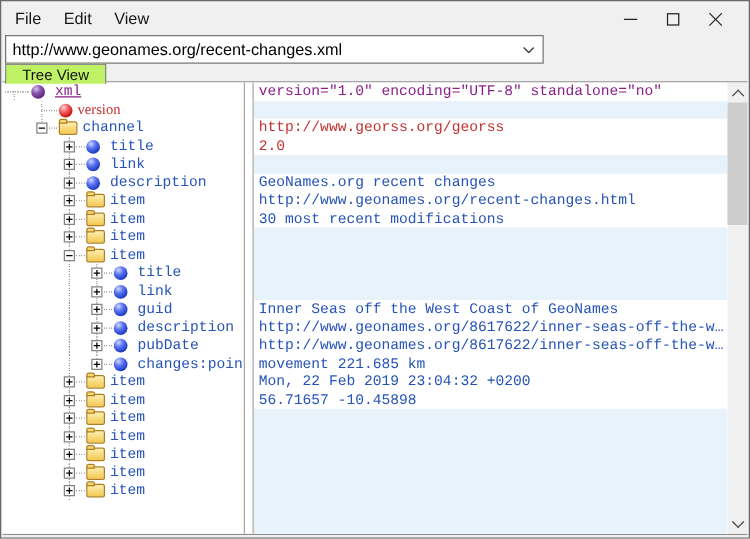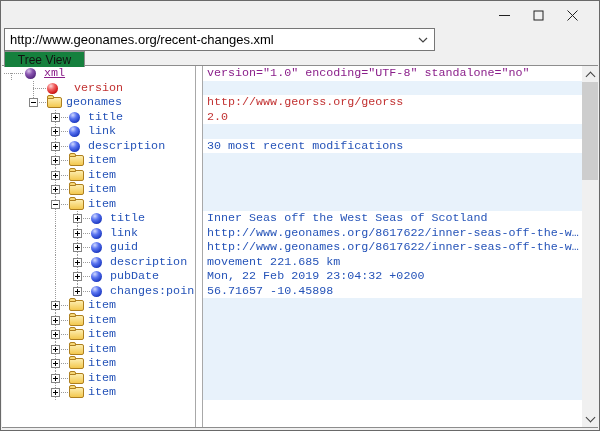--- a/index.html
+++ b/index.html
@@ -10,21 +10,21 @@
   .menu-item{padding:4px 9px;font-size:13px;color:#151515;cursor:default}
   .win-controls{position:absolute;top:5px;right:10px;display:flex;align-items:center;gap:0}
   .win-btn{width:34px;height:18px;display:flex;align-items:center;justify-content:center}
   
   .urlbar{position:absolute;left:3px;top:27px;width:431px;height:23px;box-sizing:border-box;
     border:1px solid #767676;background:#fff;display:flex;align-items:center}
   .urlbar input{flex:1;border:none;outline:none;background:transparent;height:100%;
     font:13px "Liberation Sans",sans-serif;color:#000;padding:0 5px}
   .combo-btn{width:22px;height:100%;display:flex;align-items:center;justify-content:center}
   
-  .tab{position:absolute;left:3px;top:50px;height:15px;min-width:67px;z-index:2;background:#15803d;
+  .tab{position:absolute;left:3px;top:50px;height:15px;min-width:67px;z-index:2;background:#bef264;
     border:1px solid #8d8d8d;border-bottom:none;box-sizing:content-box;display:flex;align-items:center;
     justify-content:center;font-size:12px;color:#111;padding:0 6px}
   
   .content{position:absolute;left:1px;right:1px;top:64px;height:363px;box-sizing:border-box;
     border-top:1px solid #8d8d8d;border-bottom:1px solid #8d8d8d;display:flex;background:#fff}
   .tree-pane{width:193px;background:#fff;border-right:1px solid #a8a8a8;position:relative;overflow:hidden}
   .pane-gap{width:6px;background:#fff}
   .value-pane{flex:1;background:#fff;border-left:1px solid #a8a8a8;position:relative;overflow:hidden}
   .sbar{width:16px;background:#f0f0f0;position:relative;flex:0 0 16px}
   .sb-arrow{position:absolute;left:0;width:16px;height:16px;display:flex;align-items:center;justify-content:center}
@@ -54,20 +54,25 @@
   
   .vrow{height:14.5px;line-height:14.5px;font:11.7px "Liberation Mono","DejaVu Sans Mono",monospace;
     white-space:pre;overflow:hidden;padding-left:4px}
   .vrow.blank{background:#e8f2fb}
 </style>
 </head>
 <body>
 
 <div class="window">
 
+  <div class="menubar" id="menubar">
+      <div class="menu-item">File</div>
+      <div class="menu-item">Edit</div>
+      <div class="menu-item">View</div>
+    </div>
 
   <div class="win-controls">
     <div class="win-btn">
       <svg width="11" height="11" viewBox="0 0 11 11">
           <line x1="0" y1="5.5" x2="11" y2="5.5" stroke="#222" stroke-width="1"></line>
         </svg>
     </div>
     <div class="win-btn">
       <svg width="11" height="11" viewBox="0 0 11 11">
           <rect x="1" y="1" width="9" height="9" fill="none" stroke="#222" stroke-width="1"></rect>
@@ -99,31 +104,31 @@
         <div class="trow">
           <span class="vdot" style="left: 9px; top: 7px; height: 7px;"></span>
           <span class="hdot" style="left: 2px; width: 20px;"></span>
           <span class="sphere purple" style="left: 23px;"></span>
           <span class="tlabel c-purple u" style="left: 42px;">xml</span>
         </div>
         <div class="trow">
           <span class="vdot" style="left: 31px; top: 0px; height: 14.5px;"></span>
           <span class="hdot" style="left: 31px; width: 13px;"></span>
           <span class="sphere red" style="left: 45px;"></span>
-          <span class="tlabel c-red" style="left: 72px;">version</span>
+          <span class="tlabel c-red" style="left: 60px; font-family: Liberation Serif, serif;">version</span>
         </div>
         <div class="trow">
           <span class="vdot" style="left: 31px; top: 0px; height: 7px;"></span>
           <span class="hdot" style="left: 31px; width: 13px;"></span>
           <span class="expander minus" style="left: 27px;"></span>
           <span class="folder" style="left: 45px;">
             <span class="fback"></span>
             <span class="ftab"></span>
           </span>
-          <span class="tlabel c-blue" style="left: 64px;">geonames</span>
+          <span class="tlabel c-blue" style="left: 64px;">channel</span>
         </div>
         <div class="trow">
           <span class="vdot" style="left: 53px; top: 0px; height: 14.5px;"></span>
           <span class="hdot" style="left: 53px; width: 13px;"></span>
           <span class="expander plus" style="left: 49px;"></span>
           <span class="sphere blue" style="left: 67px;"></span>
           <span class="tlabel c-blue" style="left: 86px;">title</span>
         </div>
         <div class="trow">
           <span class="vdot" style="left: 53px; top: 0px; height: 14.5px;"></span>
@@ -298,26 +303,28 @@
           <span class="tlabel c-blue" style="left: 86px;">item</span>
         </div>
       </div>
     <div class="pane-gap"></div>
     <div class="value-pane" id="valuePane">
         <div class="vrow c-purple">version="1.0" encoding="UTF-8" standalone="no"</div>
         <div class="vrow blank"></div>
         <div class="vrow c-red">http://www.georss.org/georss</div>
         <div class="vrow c-red">2.0</div>
         <div class="vrow blank"></div>
+        <div class="vrow c-blue">GeoNames.org recent changes</div>
+        <div class="vrow c-blue">http://www.geonames.org/recent-changes.html</div>
         <div class="vrow c-blue">30 most recent modifications</div>
         <div class="vrow blank"></div>
         <div class="vrow blank"></div>
         <div class="vrow blank"></div>
         <div class="vrow blank"></div>
-        <div class="vrow c-blue">Inner Seas off the West Seas of Scotland</div>
+        <div class="vrow c-blue">Inner Seas off the West Coast of GeoNames</div>
         <div class="vrow c-blue">http://www.geonames.org/8617622/inner-seas-off-the-w…</div>
         <div class="vrow c-blue">http://www.geonames.org/8617622/inner-seas-off-the-w…</div>
         <div class="vrow c-blue">movement 221.685 km</div>
         <div class="vrow c-blue">Mon, 22 Feb 2019 23:04:32 +0200</div>
         <div class="vrow c-blue">56.71657 -10.45898</div>
         <div class="vrow blank"></div>
         <div class="vrow blank"></div>
         <div class="vrow blank"></div>
         <div class="vrow blank"></div>
         <div class="vrow blank"></div>

